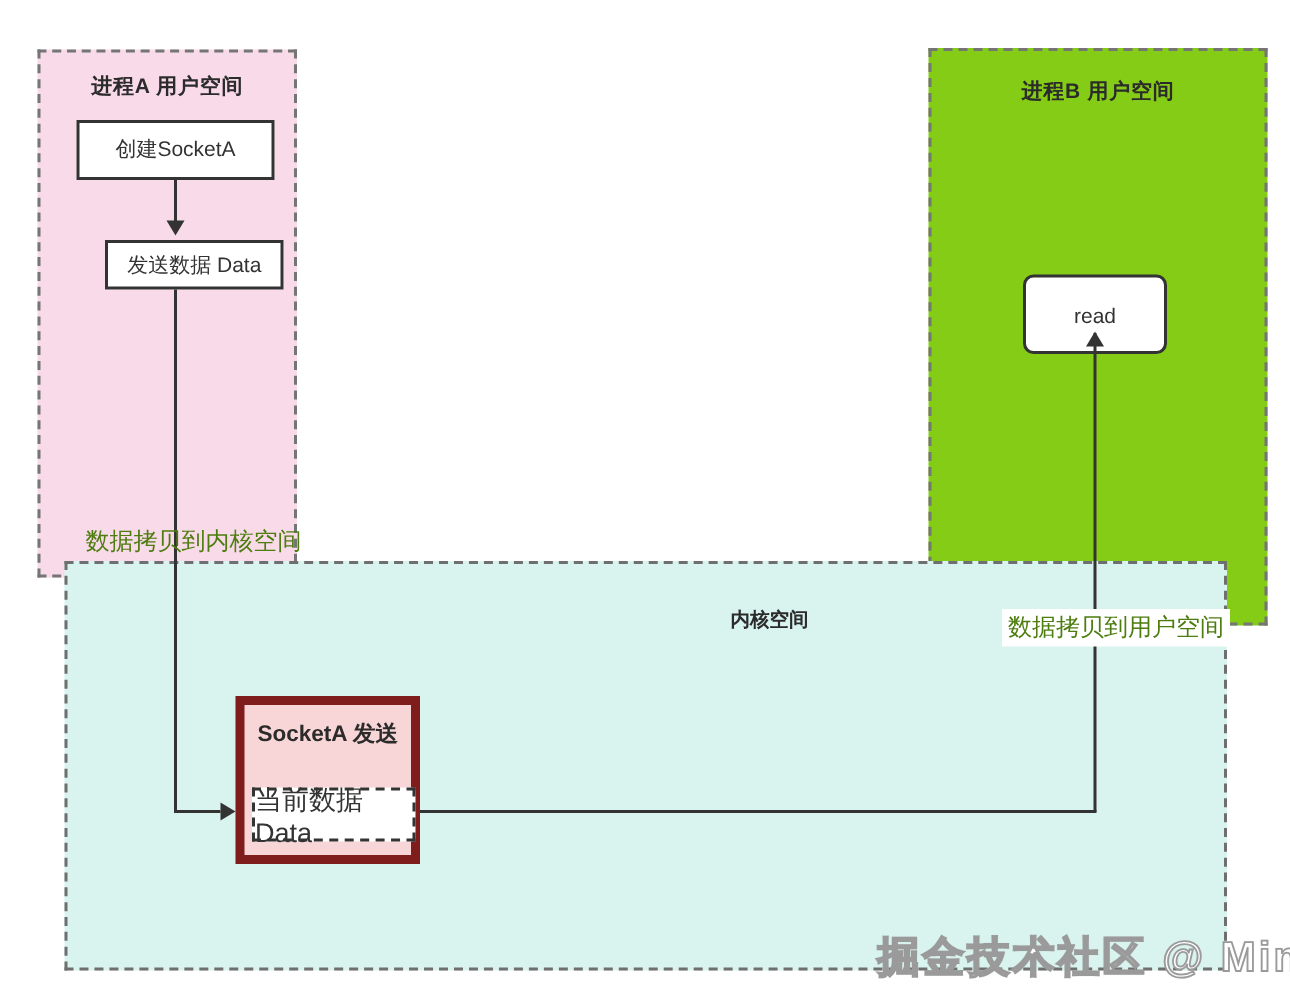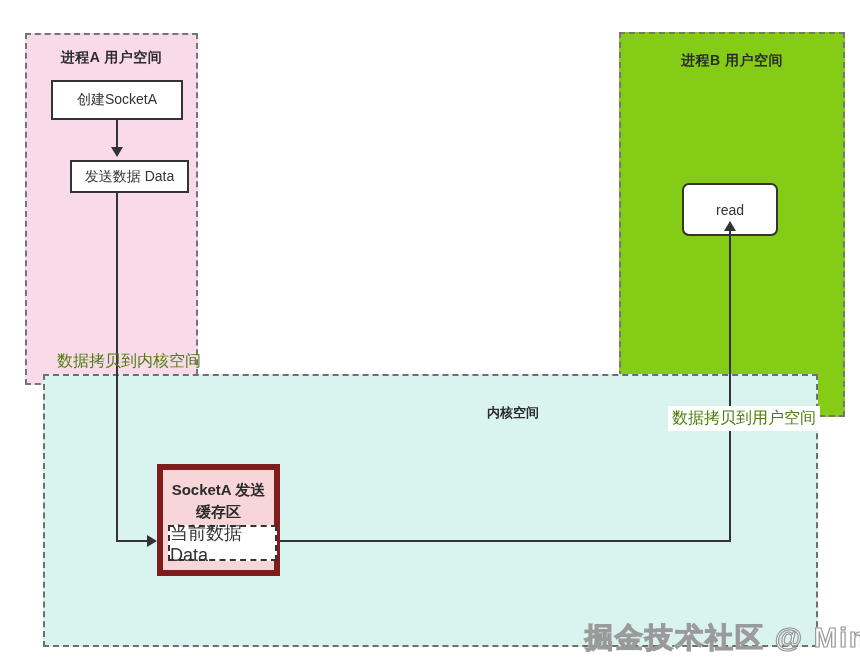--- a/index.html
+++ b/index.html
@@ -132,21 +132,20 @@
     <div class="node" id="read-box">
       <span>read</span>
     </div>
   </div>
 
   <div class="region" id="kernel">
     <div id="kernel-title">内核空间</div>
     <div id="socket-buffer-box">
       <div id="socket-buffer-title">
         <span>SocketA 发送</span>
-        <span>缓存区</span>
       </div>
       <div id="current-data-box">
         <span>当前数据Data</span>
       </div>
     </div>
   </div>
 
   <div class="line" style="left:116px; top:120px; width:2px; height:28px;"></div>
   <div class="arrowhead arrow-down" style="left:111px; top:147px;"></div>
 

